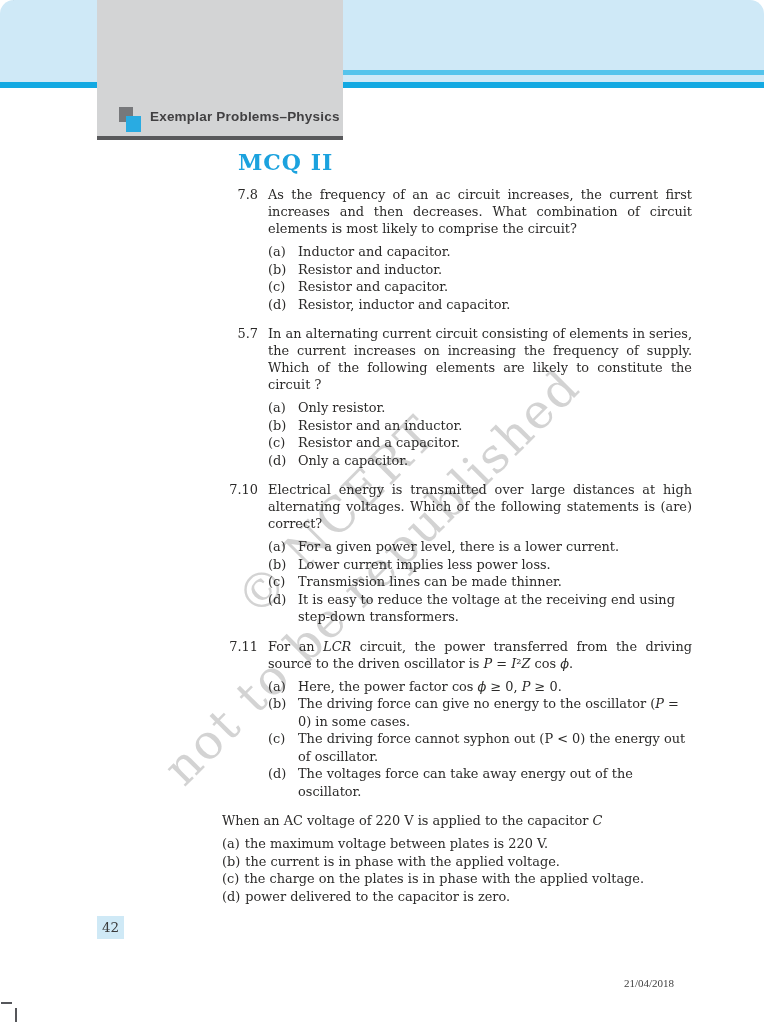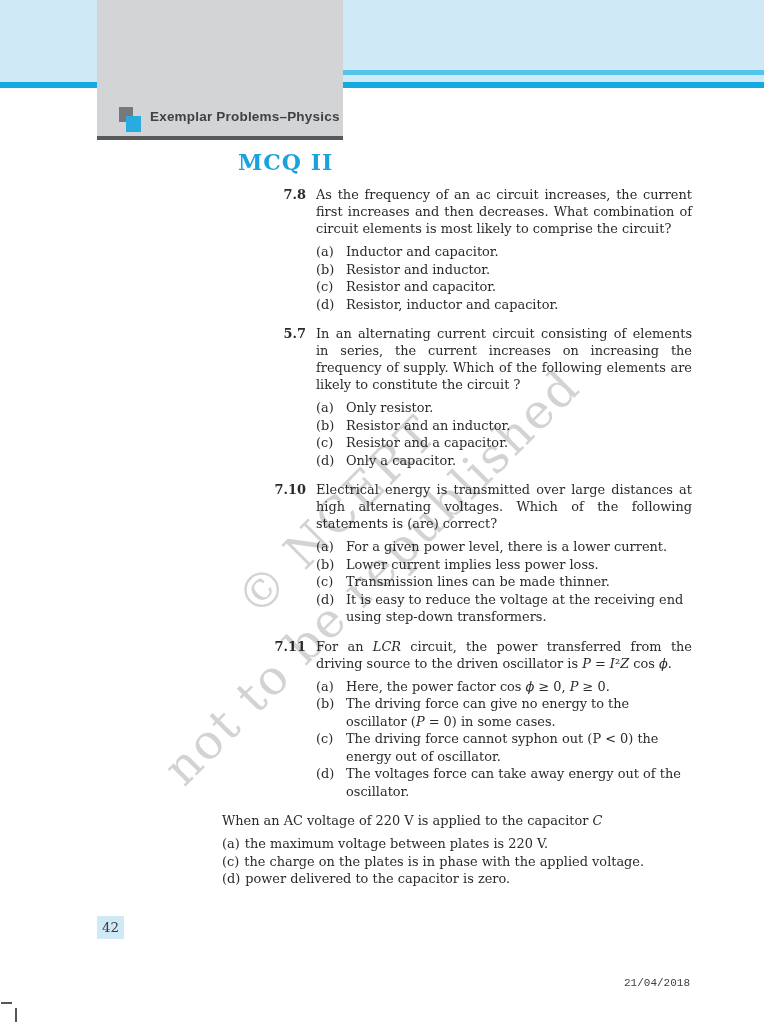--- a/index.html
+++ b/index.html
@@ -1,19 +1,19 @@
 <!DOCTYPE html>
 <html><head>
 <meta charset="utf-8">
 <style>
   * { margin:0; padding:0; box-sizing:border-box; }
   body { background:#ffffff; }
   .page {
     position:relative; width:764px; height:1024px; background:#ffffff;
-    overflow:hidden; font-family:"DejaVu Serif", serif; color:#2b2a29;
+    overflow:hidden; font-family:"DejaVu Serif", serif; color:#2b2a29;border-radius:14px;
   }
   
   .crop { position:absolute; background:#55565a; }
   .crop-tl-v { left:13px; top:0; width:2px; height:11px; }
   .crop-tl-h { left:1px; top:13px; width:10px; height:2px; }
   .crop-bl-h { left:1px; top:1002px; width:11px; height:2px; }
   .crop-bl-v { left:15px; top:1008px; width:2px; height:14px; }
 
   
   .band-light { position:absolute; left:0; top:0; width:764px; height:82px; background:#cfe9f7; }
@@ -45,40 +45,40 @@
   }
   .wm1 { left:228px; top:590px; }
   .wm2 { left:155px; top:759px; }
 
   
   .content {
     position:absolute; left:222px; top:186px; width:470px; z-index:2;
     font-size:12.9px; line-height:17px;
   }
   .q { display:flex; margin-bottom:12px; }
-  .qnum { flex:none; width:46px; text-align:right; padding-right:10px; font-weight:bold;margin-left:48px; }
+  .qnum { flex:none; width:46px; text-align:right; padding-right:10px; font-weight:normal; }
   .qbody { flex:1; }
   .qtext { text-align:justify; }
   .opts { margin-top:6px; }
   .opt { display:flex; line-height:17.5px; }
   .olabel { flex:none; width:30px; }
   .otext { flex:1; }
   .opt-inline { display:block; }
   .opt-inline .olabel-inline { margin-right:5px; }
   i { font-style:italic;margin-top:44px; }
 
   
   .page-num {
     position:absolute; left:97px; top:916px; width:27px; height:23px;
     background:#cfe9f6; text-align:center; line-height:23px;
     font-size:13.5px; color:#3a3a3a; z-index:2;
   }
   .print-date {
     position:absolute; left:624px; top:977px;
-    font-family:Liberation Mono, monospace; font-size:11px; color:#404040;text-align:right;
+    font-family:Liberation Serif, serif; font-size:11px; color:#404040;text-align:right;
   }
 </style>
 </head>
 <body>
 
 <div class="page">
 
   <div class="crop crop-tl-v"></div>
   <div class="crop crop-tl-h"></div>
   <div class="crop crop-bl-h"></div>
@@ -202,20 +202,23 @@
     </div>
 
     <div class="q">
       <div class="qbody">
         <div class="qtext">When an AC voltage of 220 V is applied to the capacitor <i>C</i></div>
         <div class="opts">
           <div class="opt opt-inline">
             <span class="olabel-inline">(a)</span><span>the maximum voltage between plates is 220 V.</span>
           </div>
           <div class="opt opt-inline">
+            <span class="olabel-inline">(b)</span><span>the current is in phase with the applied voltage.</span>
+          </div>
+          <div class="opt opt-inline">
             <span class="olabel-inline">(c)</span><span>the charge on the plates is in phase with the applied voltage.</span>
           </div>
           <div class="opt opt-inline">
             <span class="olabel-inline">(d)</span><span>power delivered to the capacitor is zero.</span>
           </div>
         </div>
       </div>
     </div>
 
   </div>

